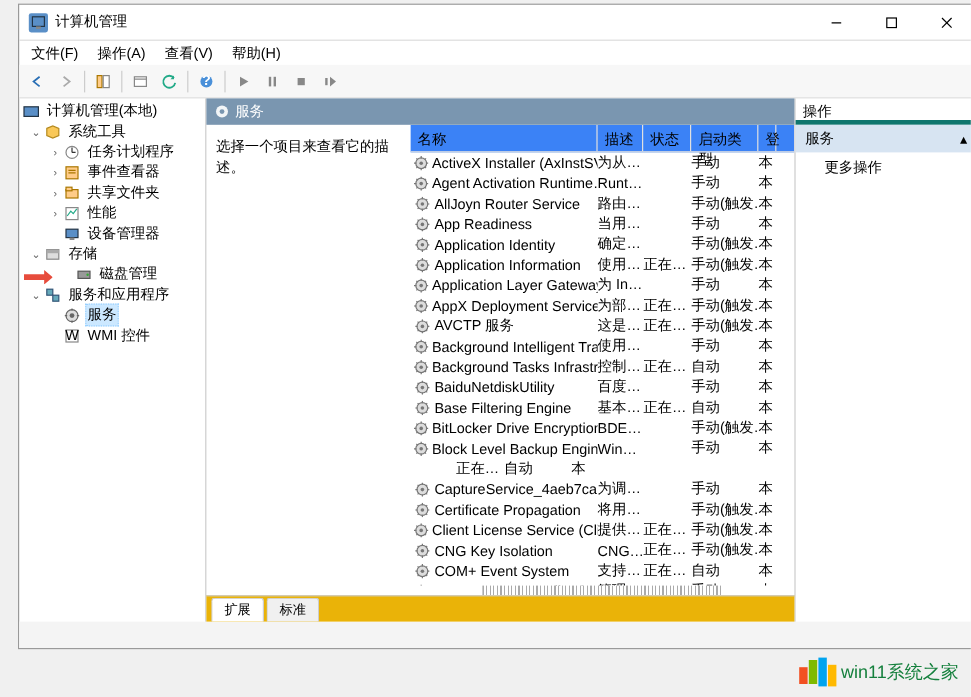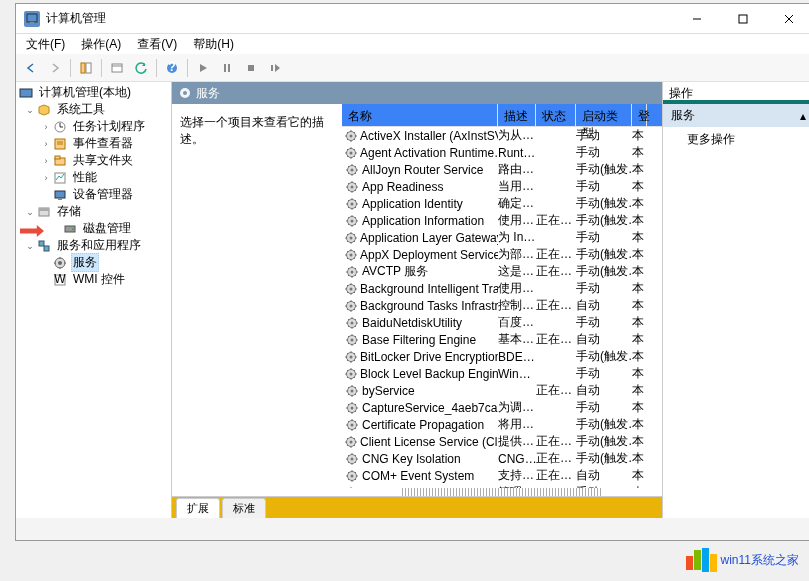--- a/index.html
+++ b/index.html
@@ -637,37 +637,20 @@
                     </svg>
                   </span>
                   <span>Block Level Backup Engine …</span>
                 </div>
                 <div class="cell-desc">Win…</div>
                 <div class="cell-status"></div>
                 <div class="cell-start">手动</div>
                 <div class="cell-logon">本</div>
               </div>
               <div class="list-row">
-                <div class="cell-name">
-                  <span class="svc-icon">
-                    <svg width="12" height="12">
-                      <circle cx="6" cy="6" r="4.5" fill="#ddd" stroke="#777"></circle>
-                      <circle cx="6" cy="6" r="1.5" fill="#777"></circle>
-                      <line x1="6" y1="0" x2="6" y2="2" stroke="#777"></line>
-                      <line x1="6" y1="10" x2="6" y2="12" stroke="#777"></line>
-                      <line x1="0" y1="6" x2="2" y2="6" stroke="#777"></line>
-                      <line x1="10" y1="6" x2="12" y2="6" stroke="#777"></line>
-                      <line x1="2" y1="2" x2="3" y2="3" stroke="#777"></line>
-                      <line x1="9" y1="9" x2="10" y2="10" stroke="#777"></line>
-                      <line x1="9" y1="3" x2="10" y2="2" stroke="#777"></line>
-                      <line x1="2" y1="10" x2="3" y2="9" stroke="#777"></line>
-                    </svg>
-                  </span>
-                  <span>byService</span>
-                </div>
                 <div class="cell-desc"></div>
                 <div class="cell-status">正在…</div>
                 <div class="cell-start">自动</div>
                 <div class="cell-logon">本</div>
               </div>
               <div class="list-row">
                 <div class="cell-name">
                   <span class="svc-icon">
                     <svg width="12" height="12">
                       <circle cx="6" cy="6" r="4.5" fill="#ddd" stroke="#777"></circle>
@@ -828,14 +811,14 @@
 
 <div class="arrow"></div>
 
 <div class="watermark">
   <div class="wm-logo">
     <span style="width:7px;height:14px;background:#f25022;margin-top:8px"></span>
     <span style="width:7px;height:20px;background:#7fba00;margin-top:2px"></span>
     <span style="width:7px;height:24px;background:#00a4ef"></span>
     <span style="width:7px;height:18px;background:#ffb900;margin-top:6px"></span>
   </div>
-  <span style="font-size:12px;color:#1d4ed8">win11系统之家</span>
+  <span style="font-size:15px;color:#15803d">win11系统之家</span>
 </div>
 
 </body></html>

